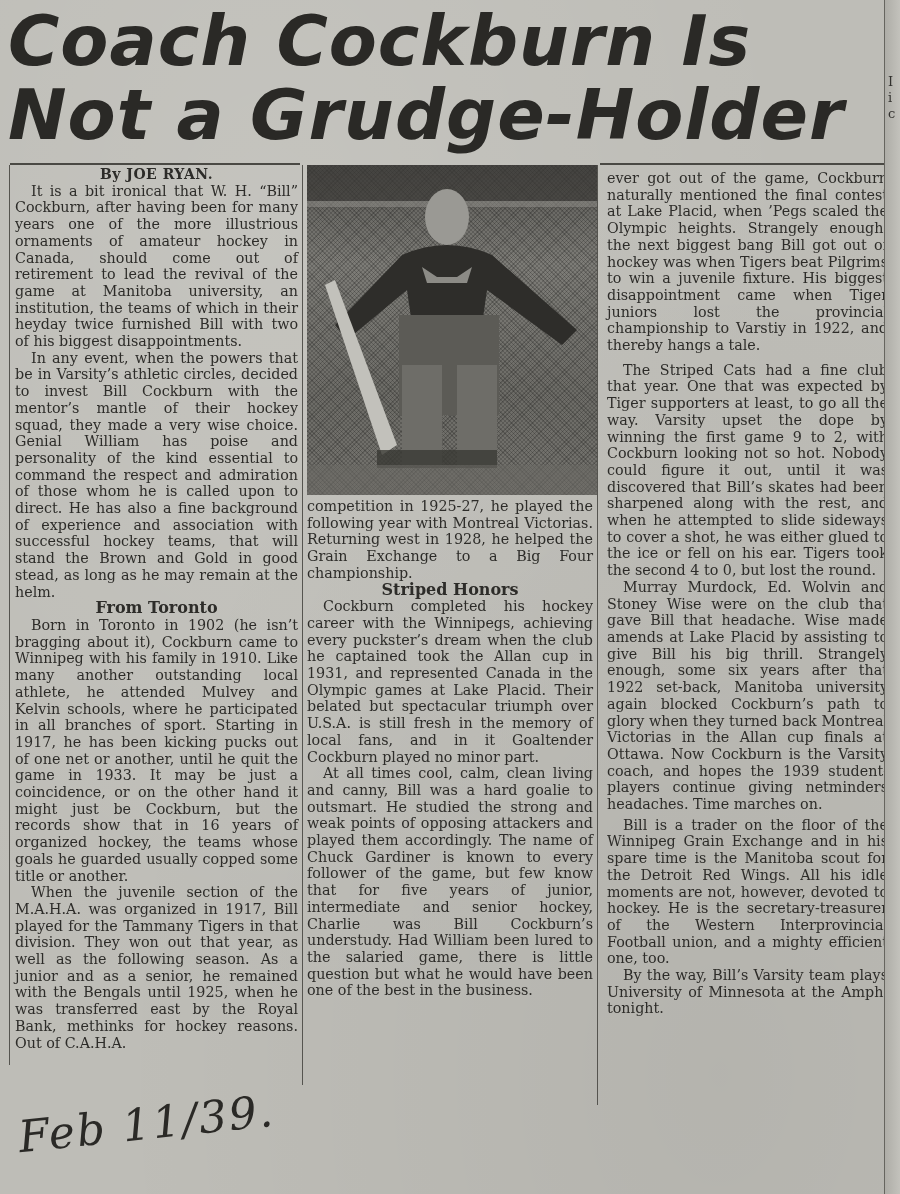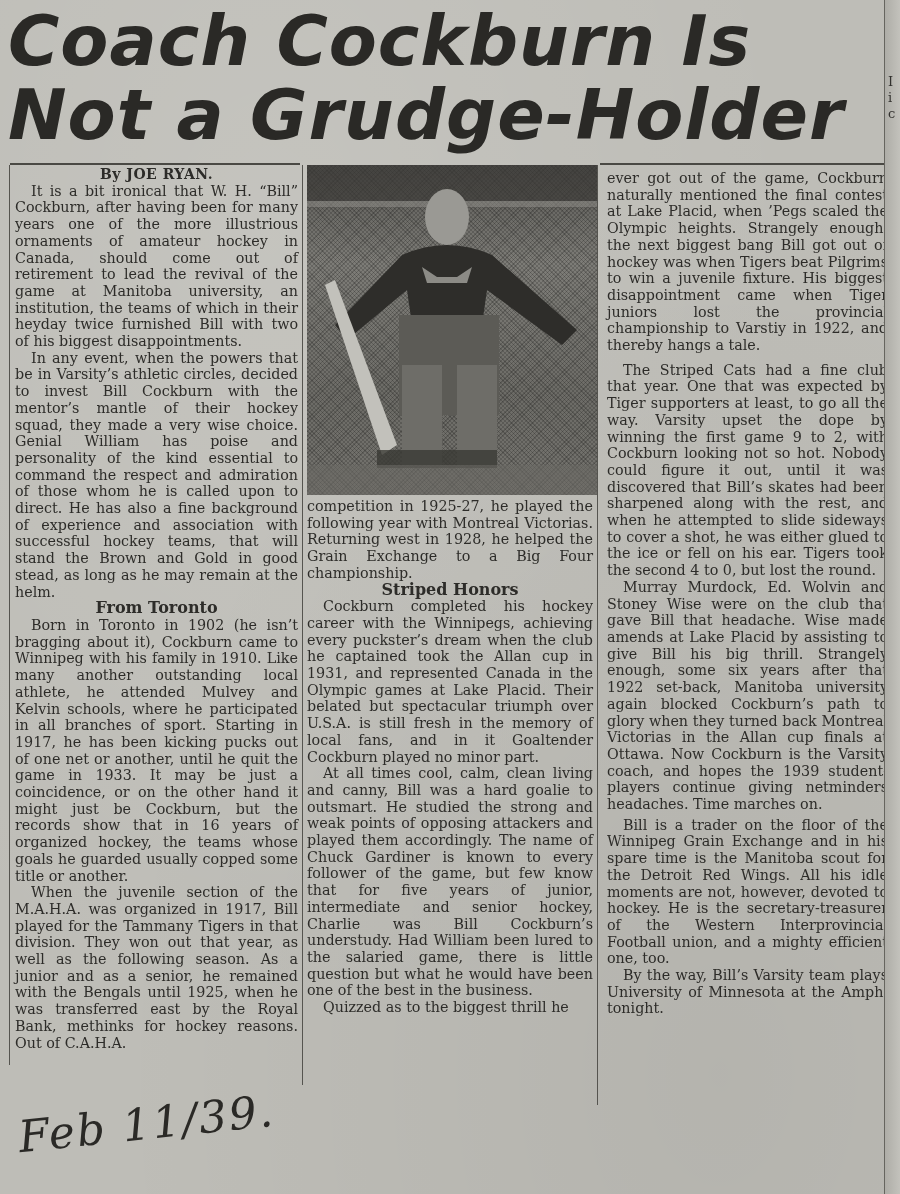--- a/index.html
+++ b/index.html
@@ -114,21 +114,20 @@
       <rect x="70" y="285" width="120" height="18" fill="#3a3935" opacity="0.8"></rect>
       <rect x="0" y="300" width="290" height="30" fill="#6a6964" opacity="0.6"></rect>
     </svg>
   </div>
 
   <div class="col" style="left:307px;top:498px;width:286px;">
     <p style="text-indent:0">competition in 1925-27, he played the following year with Montreal Victorias. Returning west in 1928, he helped the Grain Exchange to a Big Four championship.</p>
     <p class="subhead">Striped Honors</p>
     <p>Cockburn completed his hockey career with the Winnipegs, achieving every puckster’s dream when the club he captained took the Allan cup in 1931, and represented Canada in the Olympic games at Lake Placid. Their belated but spectacular triumph over U.S.A. is still fresh in the memory of local fans, and in it Goaltender Cockburn played no minor part.</p>
     <p>At all times cool, calm, clean living and canny, Bill was a hard goalie to outsmart. He studied the strong and weak points of opposing attackers and played them accordingly. The name of Chuck Gardiner is known to every follower of the game, but few know that for five years of junior, intermediate and senior hockey, Charlie was Bill Cockburn’s understudy. Had William been lured to the salaried game, there is little question but what he would have been one of the best in the business.</p>
-    <p>Quizzed as to the biggest thrill he</p>
   </div>
 
   <div class="col" style="left:601px;top:170px;width:281px;margin-left:6px;">
     <p style="text-indent:0">ever got out of the game, Cockburn naturally mentioned the final contest at Lake Placid, when ’Pegs scaled the Olympic heights. Strangely enough, the next biggest bang Bill got out of hockey was when Tigers beat Pilgrims to win a juvenile fixture. His biggest disappointment came when Tiger juniors lost the provincial championship to Varstiy in 1922, and thereby hangs a tale.</p>
     <p style="margin-top:8px">The Striped Cats had a fine club that year. One that was expected by Tiger supporters at least, to go all the way. Varsity upset the dope by winning the first game 9 to 2, with Cockburn looking not so hot. Nobody could figure it out, until it was discovered that Bill’s skates had been sharpened along with the rest, and when he attempted to slide sideways to cover a shot, he was either glued to the ice or fell on his ear. Tigers took the second 4 to 0, but lost the round.</p>
     <p>Murray Murdock, Ed. Wolvin and Stoney Wise were on the club that gave Bill that headache. Wise made amends at Lake Placid by assisting to give Bill his big thrill. Strangely enough, some six years after that 1922 set-back, Manitoba university again blocked Cockburn’s path to glory when they turned back Montreal Victorias in the Allan cup finals at Ottawa. Now Cockburn is the Varsity coach, and hopes the 1939 student-players continue giving netminders headaches. Time marches on.</p>
     <p style="margin-top:4px">Bill is a trader on the floor of the Winnipeg Grain Exchange and in his spare time is the Manitoba scout for the Detroit Red Wings. All his idle moments are not, however, devoted to hockey. He is the secretary-treasurer of the Western Interprovincial Football union, and a mighty efficient one, too.</p>
     <p>By the way, Bill’s Varsity team plays University of Minnesota at the Amph. tonight.</p>
   </div>
 

